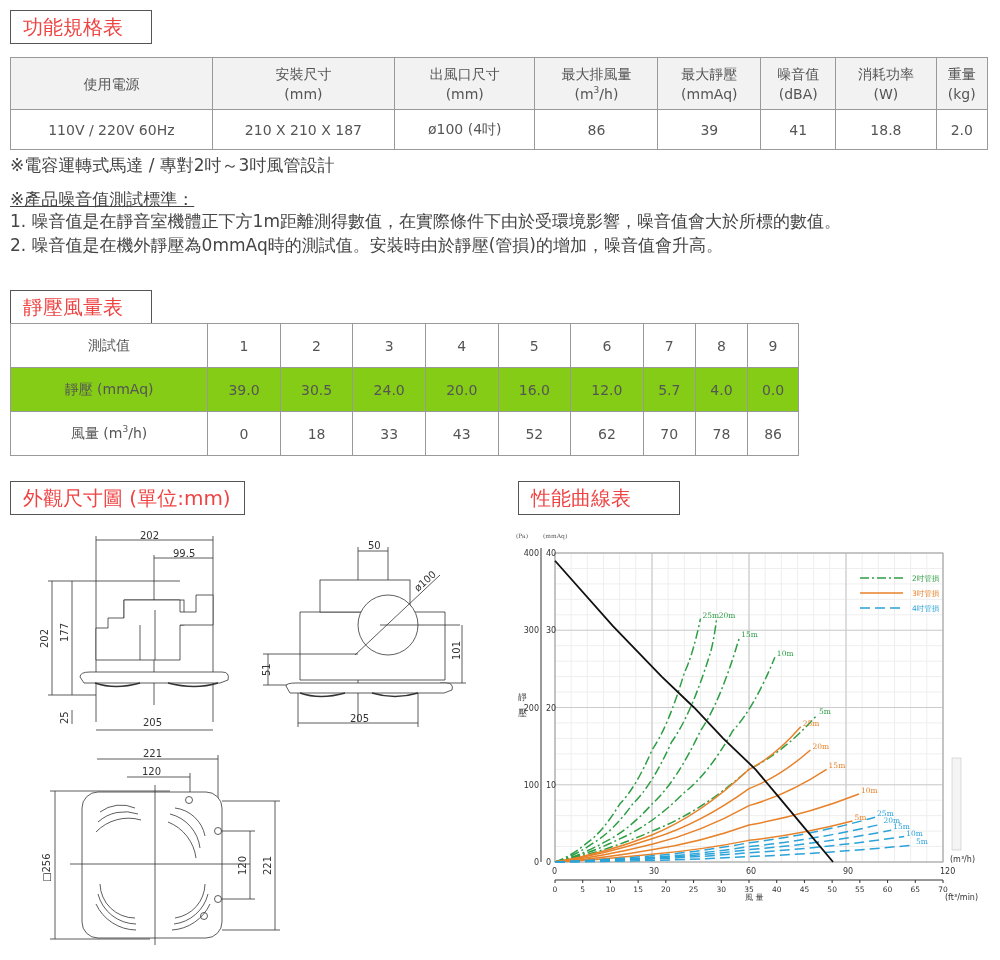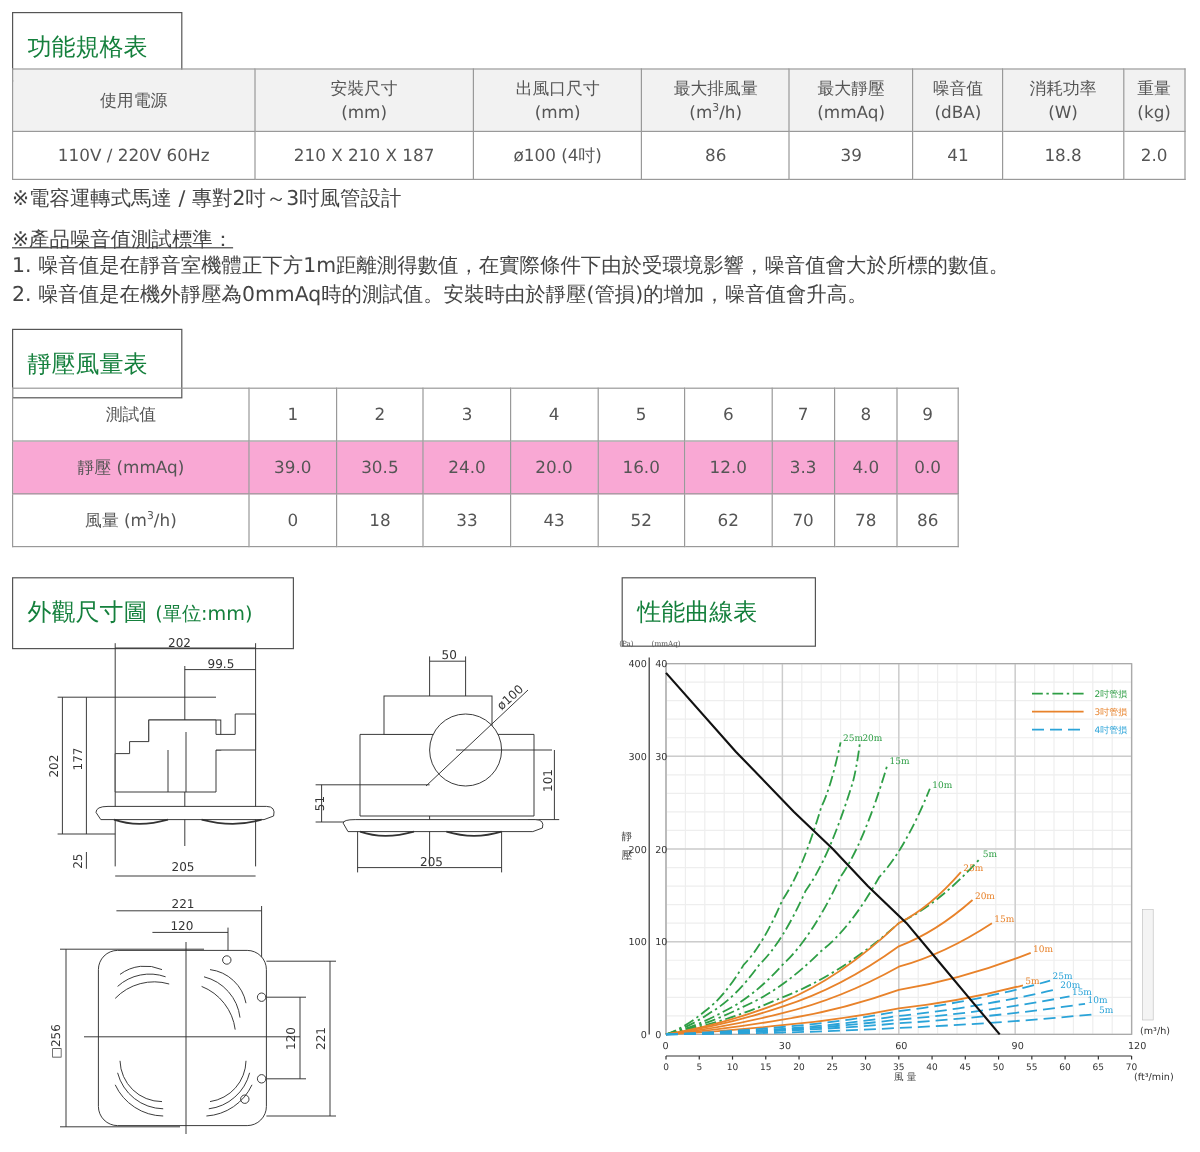--- a/index.html
+++ b/index.html
@@ -1,24 +1,24 @@
 <!DOCTYPE html>
 <html><head>
 <meta charset="utf-8">
 <style>
   * { box-sizing: border-box; margin: 0; padding: 0; }
   body { width: 1000px; height: 960px; background: #fff; font-family: "DejaVu Sans", sans-serif; color: #555; position: relative; overflow: hidden; }
-  .sec-title { position: absolute; border: 1px solid #555; background: #fff; color: #15803d; font-size: 20px; padding: 16px 12px; line-height: 24px; }
-  .sec-title small { font-size: 16px; text-align: center; }
+  .sec-title { position: absolute; border: 1px solid #555; background: #fff; color: #ef4444; font-size: 20px; padding: 4px 12px; line-height: 24px; }
+  .sec-title small { font-size: 20px; text-align: center; }
   table { position: absolute; border-collapse: collapse; font-size: 14px; color: #555; border-radius: 17px; }
   td, th { border: 1px solid #999; text-align: center; font-weight: normal; }
   .spec thead th { background: #f2f2f2; height: 52px; line-height: 20px; }
   .spec tbody td { height: 40px; }
   .flow td { height: 44px; }
-  .flow tr.shade td { background: #f9a8d4; }
+  .flow tr.shade td { background: #84cc16; }
   .note { position: absolute; left: 10px; font-size: 17px; color: #444; white-space: nowrap; }
   sup { font-size: 9px; vertical-align: super; line-height: 0; }
   svg text { font-family: "DejaVu Sans", sans-serif; }
   .serif { font-family: "DejaVu Serif", serif; }
 </style>
 </head>
 <body>
 
 <div class="sec-title" style="left:10px;top:10px;width:142px;">功能規格表</div>
 
@@ -57,21 +57,21 @@
       <td>2.0</td>
     </tr>
   </tbody>
 </table>
 
 <div class="note" style="top:154px;">※電容運轉式馬達 / 專對2吋～3吋風管設計</div>
 <div class="note" style="top:188px;text-decoration:underline;">※產品噪音值測試標準：</div>
 <div class="note" style="top:210px;">1. 噪音值是在靜音室機體正下方1m距離測得數值，在實際條件下由於受環境影響，噪音值會大於所標的數值。</div>
 <div class="note" style="top:234px;">2. 噪音值是在機外靜壓為0mmAq時的測試值。安裝時由於靜壓(管損)的增加，噪音值會升高。</div>
 
-<div class="sec-title" style="left:10px;top:274px;width:142px;">靜壓風量表</div>
+<div class="sec-title" style="left:10px;top:290px;width:142px;">靜壓風量表</div>
 
 <table class="flow" style="left:10px;top:323px;width:789px;">
   <colgroup>
     <col style="width:254px">
       <col style="width:89px">
       <col style="width:89px">
       <col style="width:89px">
       <col style="width:89px">
       <col style="width:89px">
       <col style="width:89px">
@@ -93,21 +93,21 @@
     <td>9</td>
   </tr>
   <tr class="shade">
     <td>靜壓 (mmAq)</td>
     <td>39.0</td>
     <td>30.5</td>
     <td>24.0</td>
     <td>20.0</td>
     <td>16.0</td>
     <td>12.0</td>
-    <td>3.3</td>
+    <td>5.7</td>
     <td>4.0</td>
     <td>0.0</td>
   </tr>
   <tr>
     <td><span>風量 (m</span><sup>3</sup><span>/h)</span></td>
     <td>0</td>
     <td>18</td>
     <td>33</td>
     <td>43</td>
     <td>52</td>

